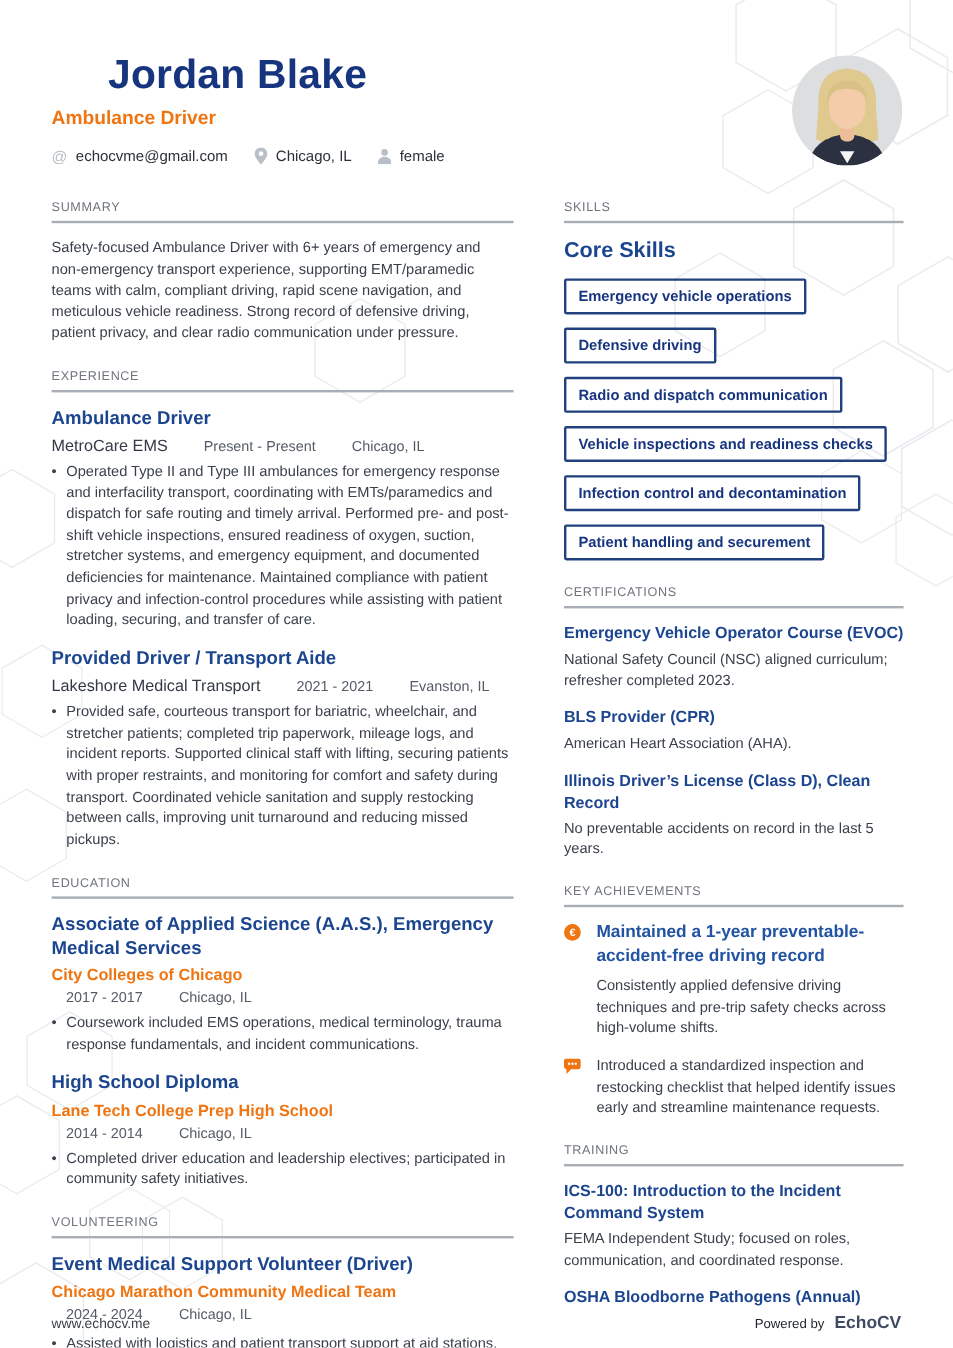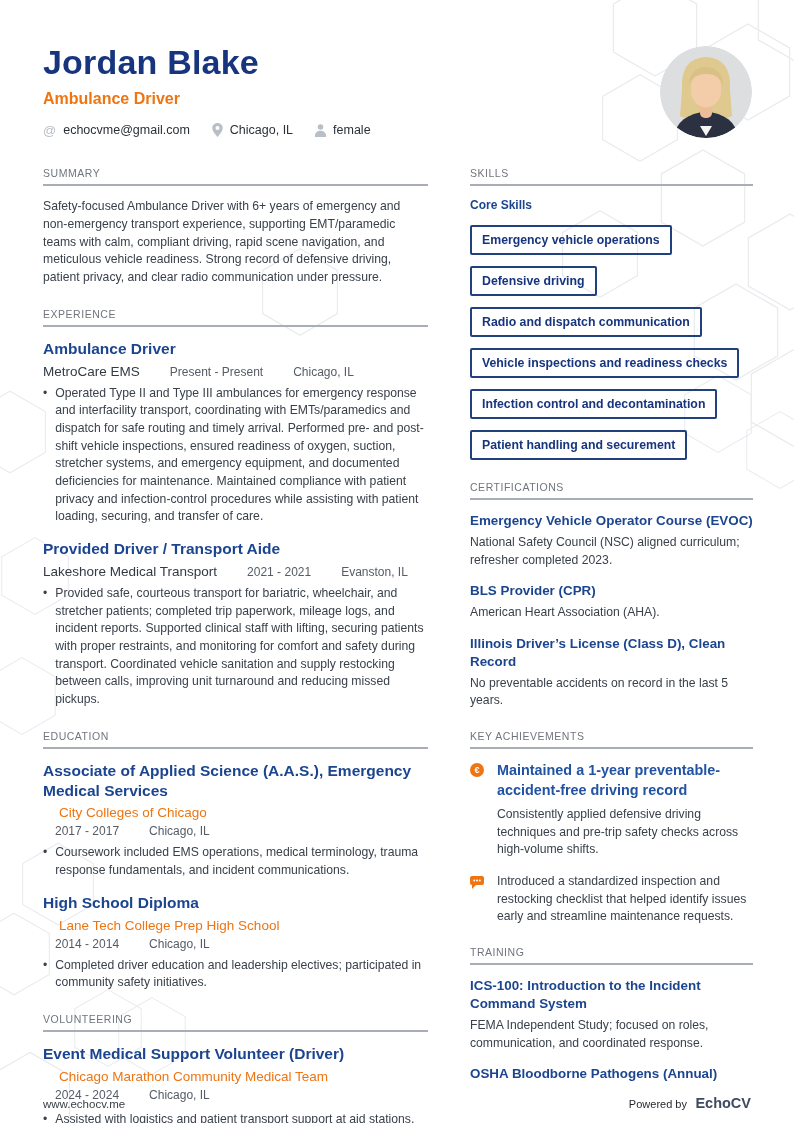--- a/index.html
+++ b/index.html
@@ -10,21 +10,21 @@
   *{box-sizing:border-box;margin:0;padding:0;}
   html,body{width:794px;height:1123px;}
   body{
     font-family:"Liberation Sans",sans-serif;
     background:#fff; color:var(--text); position:relative; overflow:hidden;
   }
   .hexbg{position:absolute;left:0;top:0;z-index:0;pointer-events:none;}
   .content{position:relative;z-index:1;padding:44px 43px 0 43px;height:1123px;}
 
   
-  .name{font-size:34px;font-weight:700;color:var(--navy);letter-spacing:.2px;line-height:1.1;}
+  .name{font-size:34px;font-weight:700;color:var(--navy);letter-spacing:.2px;line-height:1.1;margin-left:47px;}
   .job-title{font-size:16px;font-weight:700;color:var(--accent);margin-top:9px;}
   .contact-row{display:flex;align-items:center;gap:22px;margin-top:15px;font-size:12.5px;color:#2B3037;}
   .contact-item{display:flex;align-items:center;gap:7px;}
   .c-icon{color:var(--icon_muted);display:inline-flex;align-items:center;font-size:13px;line-height:1;}
   .avatar{position:absolute;top:46px;right:42px;width:92px;height:92px;border-radius:50%;overflow:hidden;}
 
   
   .cols{display:flex;gap:42px;margin-top:30px;}
   .col-left{flex:0 0 385px;max-width:385px;}
   .col-right{flex:0 0 283px;max-width:283px;}
@@ -33,26 +33,26 @@
   .sec-label{font-size:10.5px;letter-spacing:.05em;color:var(--label);
     border-bottom:2px solid var(--rule);padding-bottom:5px;margin-bottom:12px;font-weight:400;}
 
   .body-text{font-size:12.2px;line-height:1.45;color:var(--text);}
 
   .item{margin-bottom:13px;}
   .item-title{font-size:15.5px;font-weight:700;color:var(--heading);line-height:1.28;margin-bottom:5px;}
   .meta-row{display:flex;align-items:baseline;gap:18px;margin-bottom:6px;flex-wrap:wrap;}
   .company{font-size:13.5px;color:#333A45;}
   .dates,.location{font-size:12px;color:var(--muted);padding-left:12px;}
-  .org{font-size:13.5px;font-weight:400;color:var(--accent);margin-bottom:4px;margin-left:16px;}
+  .org{font-size:13.5px;font-weight:700;color:var(--accent);margin-bottom:4px;}
   .bullet{display:flex;gap:8px;font-size:12.2px;line-height:1.45;color:var(--text);}
   .bullet .dot{flex:0 0 auto;}
 
   
-  .group-title{font-size:12px;font-weight:700;color:var(--heading);margin-bottom:13px;}
+  .group-title{font-size:18px;font-weight:700;color:var(--heading);margin-bottom:13px;}
   .chip{display:table;border:2px solid var(--chip_border);border-radius:2px;
     padding:6px 10px;margin-bottom:11px;font-size:12.3px;font-weight:700;color:var(--navy);white-space:nowrap;}
   .cert-item{margin-bottom:13px;}
   .cert-name{font-size:13.4px;font-weight:700;color:var(--heading);line-height:1.35;margin-bottom:4px;}
   .cert-desc{font-size:12.2px;line-height:1.42;color:var(--text);}
   .ach-item{display:flex;gap:11px;margin-bottom:15px;}
   .ach-icon-wrap{flex:0 0 16px;padding-top:2px;}
   .ach-badge{width:14px;height:14px;border-radius:50%;background:var(--accent);color:#fff;
     display:flex;align-items:center;justify-content:center;font-size:9px;font-weight:700;}
   .ach-title{font-size:14.4px;font-weight:700;color:#2253A3;line-height:1.35;margin-bottom:6px;}

